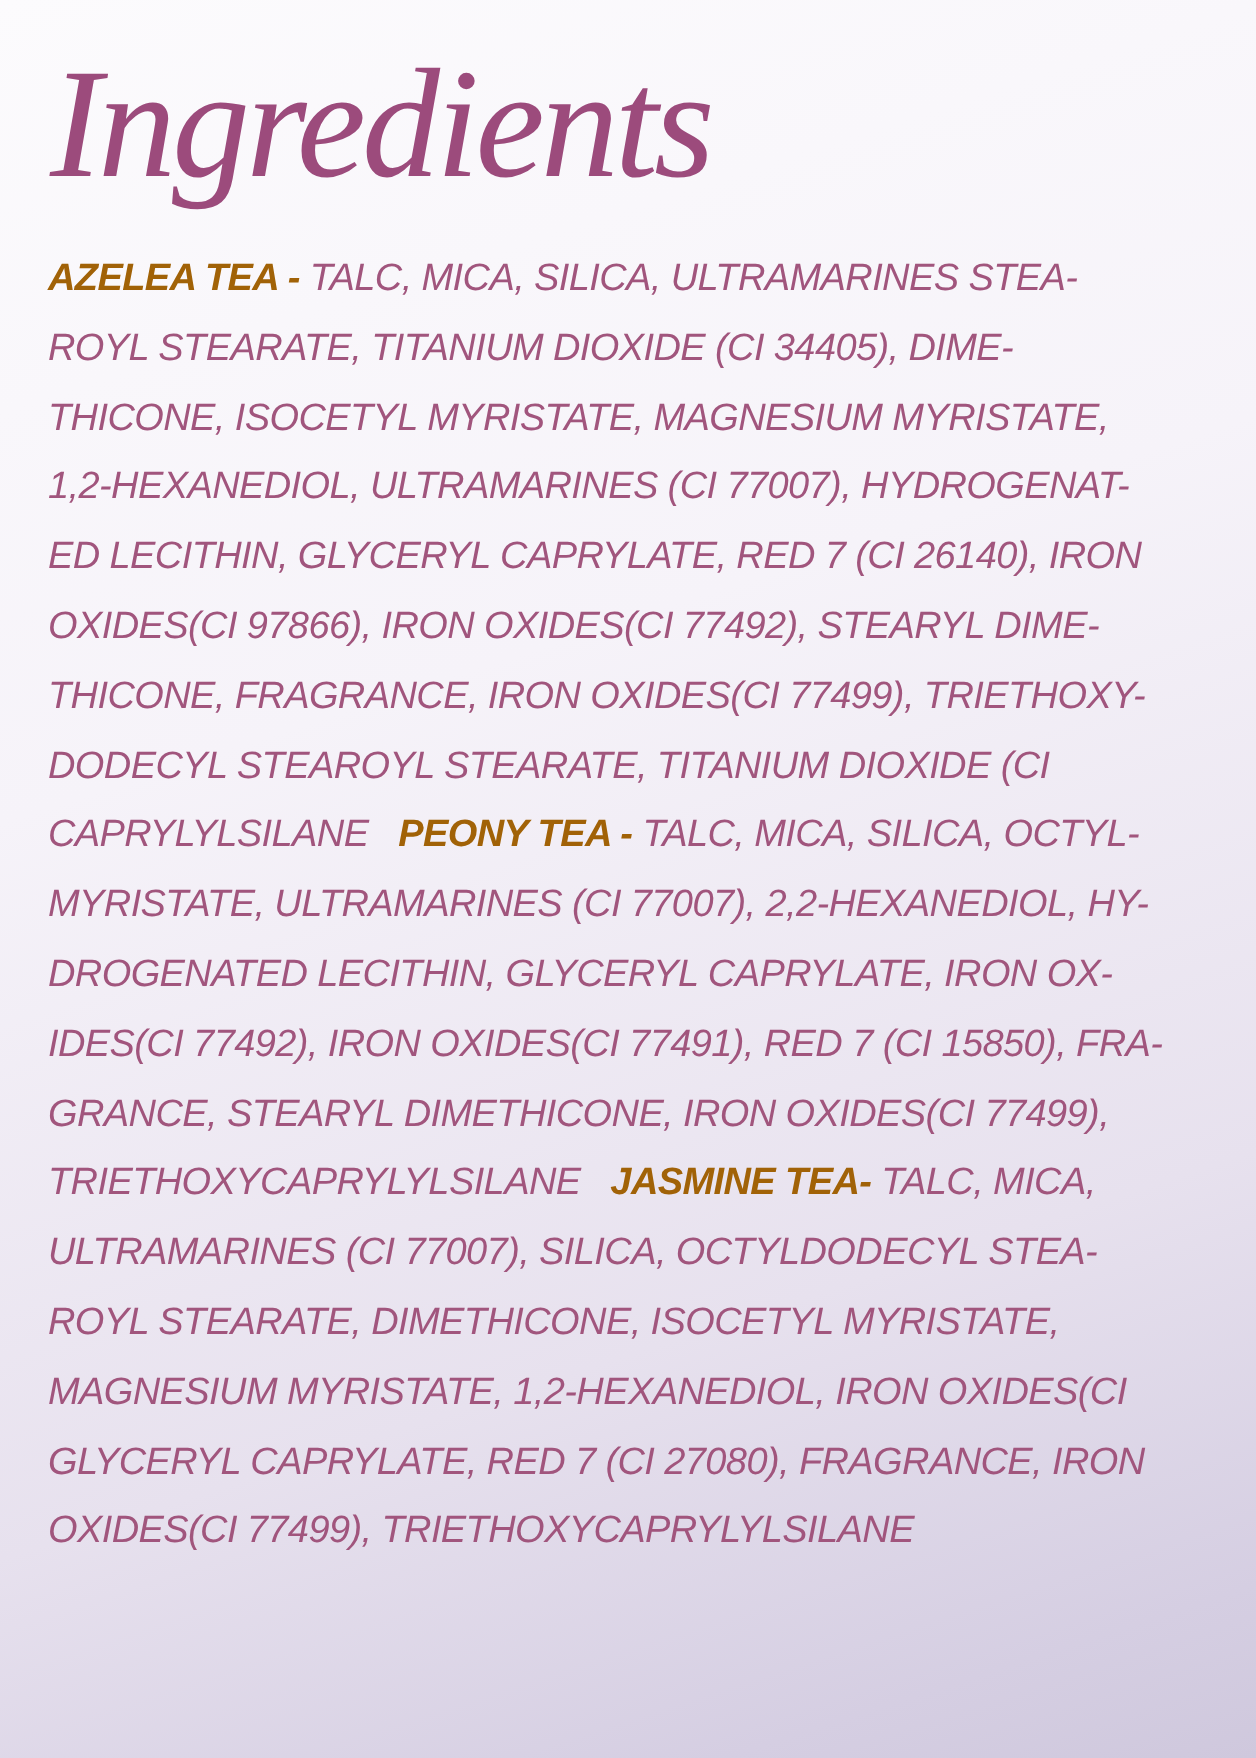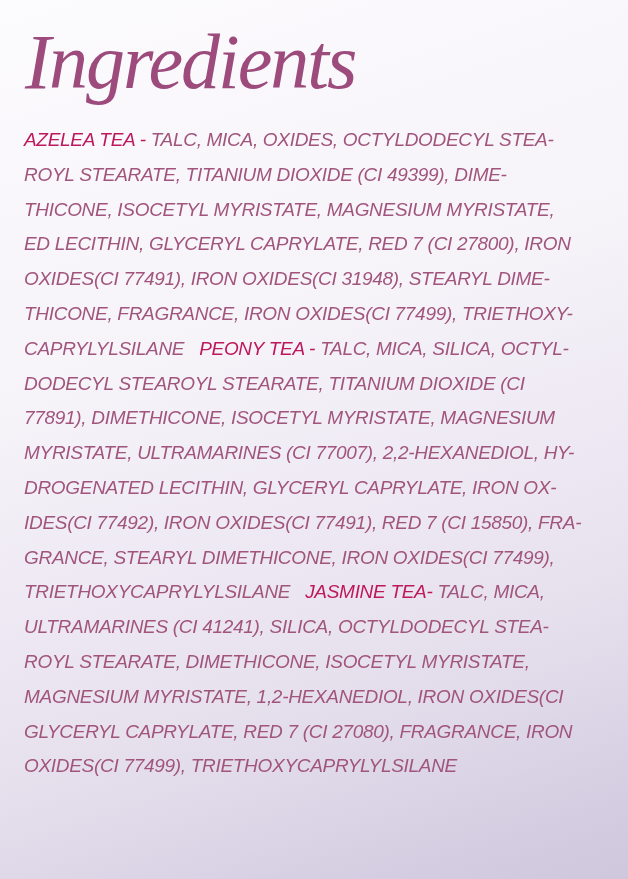--- a/index.html
+++ b/index.html
@@ -18,41 +18,41 @@
     color: #9c4b7c;
   }
   .ingredients {
     position: absolute; left: 24px; top: 123px; width: 586px;
     font-style: italic;
     font-size: 19px; line-height: 34.8px;
     letter-spacing: -0.3px;
     color: #a1557d;
   }
   .line { white-space: pre; }
-  .section-name { font-weight: normal; color: #be185d; }
+  .section-name { font-weight: bold; color: #a16207; }
 </style>
 </head>
 <body>
 
 <div class="page">
   <h1 class="title">Ingredients</h1>
   <div class="ingredients">
-      <div class="line"><span class="section-name">AZELEA TEA - </span><span class="plain">TALC, MICA, OXIDES, OCTYLDODECYL STEA-</span></div>
-      <div class="line"><span class="plain">ROYL STEARATE, TITANIUM DIOXIDE (CI 49399), DIME-</span></div>
+      <div class="line"><span class="section-name">AZELEA TEA - </span><span class="plain">TALC, MICA, SILICA, ULTRAMARINES STEA-</span></div>
+      <div class="line"><span class="plain">ROYL STEARATE, TITANIUM DIOXIDE (CI 34405), DIME-</span></div>
       <div class="line"><span class="plain">THICONE, ISOCETYL MYRISTATE, MAGNESIUM MYRISTATE,</span></div>
-      <div class="line"><span class="plain">ED LECITHIN, GLYCERYL CAPRYLATE, RED 7 (CI 27800), IRON</span></div>
-      <div class="line"><span class="plain">OXIDES(CI 77491), IRON OXIDES(CI 31948), STEARYL DIME-</span></div>
+      <div class="line"><span class="plain">1,2-HEXANEDIOL, ULTRAMARINES (CI 77007), HYDROGENAT-</span></div>
+      <div class="line"><span class="plain">ED LECITHIN, GLYCERYL CAPRYLATE, RED 7 (CI 26140), IRON</span></div>
+      <div class="line"><span class="plain">OXIDES(CI 97866), IRON OXIDES(CI 77492), STEARYL DIME-</span></div>
       <div class="line"><span class="plain">THICONE, FRAGRANCE, IRON OXIDES(CI 77499), TRIETHOXY-</span></div>
+      <div class="line"><span class="plain">DODECYL STEAROYL STEARATE, TITANIUM DIOXIDE (CI</span></div>
       <div class="line"><span class="plain">CAPRYLYLSILANE   </span><span class="section-name">PEONY TEA - </span><span class="plain">TALC, MICA, SILICA, OCTYL-</span></div>
-      <div class="line"><span class="plain">DODECYL STEAROYL STEARATE, TITANIUM DIOXIDE (CI</span></div>
-      <div class="line"><span class="plain">77891), DIMETHICONE, ISOCETYL MYRISTATE, MAGNESIUM</span></div>
       <div class="line"><span class="plain">MYRISTATE, ULTRAMARINES (CI 77007), 2,2-HEXANEDIOL, HY-</span></div>
       <div class="line"><span class="plain">DROGENATED LECITHIN, GLYCERYL CAPRYLATE, IRON OX-</span></div>
       <div class="line"><span class="plain">IDES(CI 77492), IRON OXIDES(CI 77491), RED 7 (CI 15850), FRA-</span></div>
       <div class="line"><span class="plain">GRANCE, STEARYL DIMETHICONE, IRON OXIDES(CI 77499),</span></div>
       <div class="line"><span class="plain">TRIETHOXYCAPRYLYLSILANE   </span><span class="section-name">JASMINE TEA- </span><span class="plain">TALC, MICA,</span></div>
-      <div class="line"><span class="plain">ULTRAMARINES (CI 41241), SILICA, OCTYLDODECYL STEA-</span></div>
+      <div class="line"><span class="plain">ULTRAMARINES (CI 77007), SILICA, OCTYLDODECYL STEA-</span></div>
       <div class="line"><span class="plain">ROYL STEARATE, DIMETHICONE, ISOCETYL MYRISTATE,</span></div>
       <div class="line"><span class="plain">MAGNESIUM MYRISTATE, 1,2-HEXANEDIOL, IRON OXIDES(CI</span></div>
       <div class="line"><span class="plain">GLYCERYL CAPRYLATE, RED 7 (CI 27080), FRAGRANCE, IRON</span></div>
       <div class="line"><span class="plain">OXIDES(CI 77499), TRIETHOXYCAPRYLYLSILANE</span></div>
     </div>
 </div>
 
 </body></html>

